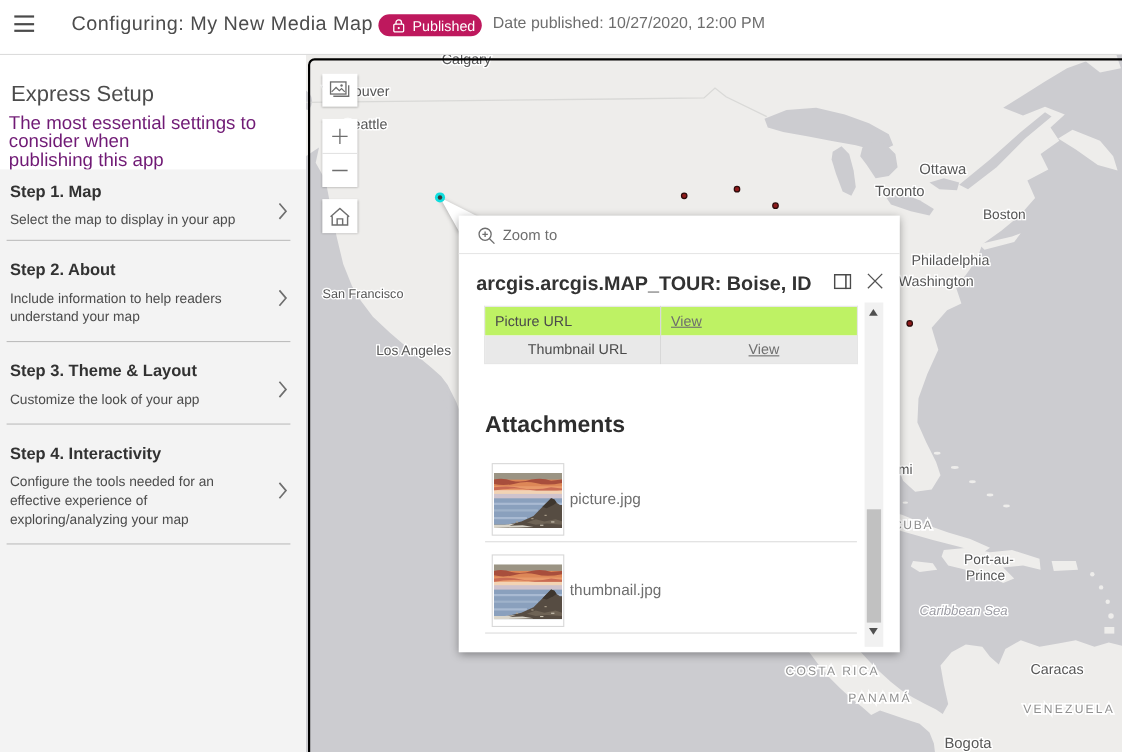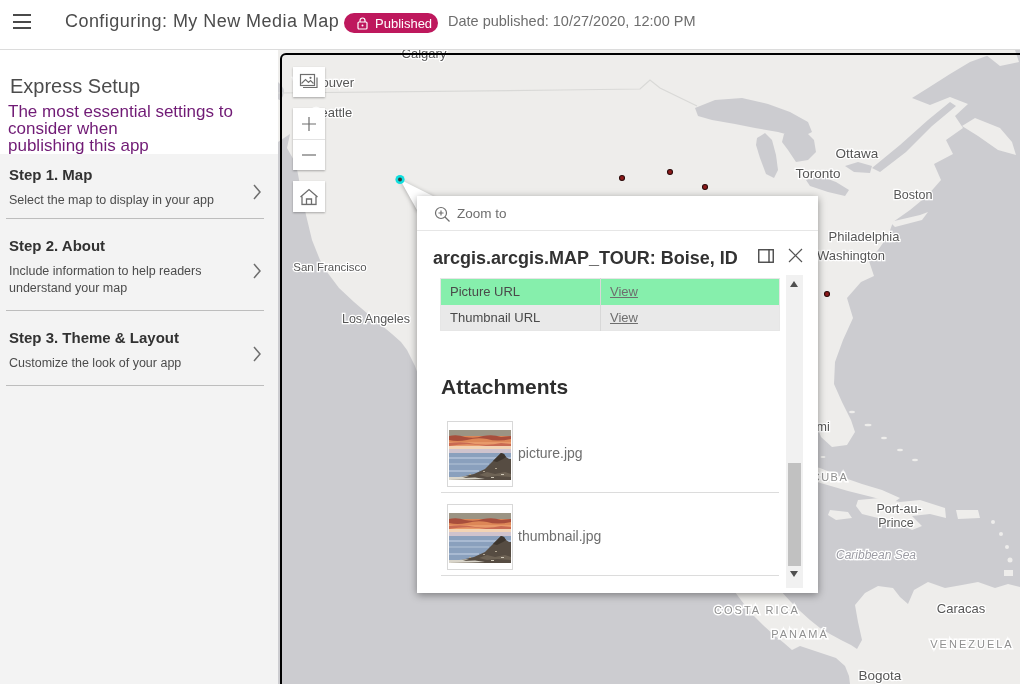--- a/index.html
+++ b/index.html
@@ -44,22 +44,22 @@
 #zoomrow { position:absolute; left:0; top:0; width:100%; height:35px; border-bottom:1px solid #e6e6e6; }
 #zoomrow svg { position:absolute; left:17px; top:10px; }
 #zoomrow span { position:absolute; left:40px; top:10px; font-size:13.5px; color:#6e6e6e; }
 #ptitle { position:absolute; left:16px; top:52px; font-size:18px; font-weight:bold; color:#323232; }
 #dockicon { position:absolute; left:341px; top:53px; }
 #closeicon { position:absolute; left:371px; top:52px; }
 #pbody { position:absolute; left:0; top:79px; width:369px; height:318px; overflow:hidden; }
 table.attr { border-collapse:collapse; margin:3px 0 0 23px; width:340px;
   border:1px solid #e6e6e6; }
 table.attr td { font-size:13px; color:#4a4a4a; height:26px; padding:0 0 0 9px; }
-table.attr tr.odd  { background:#86efac; }
-table.attr tr.even { background:#e9e9e9; }
+table.attr tr.odd  { background:#bef264; }
+table.attr tr.even { background:#e9e9e9;text-align:center; }
 table.attr td.k { width:160px; border-right:1px solid #d8d8d8; }
 table.attr a { color:#6e6e6e; text-decoration:underline; }
 #attach-h { margin:44px 0 0 24px; font-size:21px; font-weight:bold; color:#2e2e2e; }
 .att { position:relative; margin-left:24px; width:338px; height:83px; border-bottom:1px solid #dcdcdc; }
 .att .thumb { position:absolute; left:6px; top:11px; width:66px; height:66px;
   border:1px solid #d8d8d8; background:#fff; }
 .att .thumb svg { position:absolute; left:1px; top:8px; filter:blur(0.4px); }
 .att .fname { position:absolute; left:77px; top:35px; font-size:14px; color:#6e6e6e; }
 
 #sbar { position:absolute; left:369px; top:79px; width:17px; height:313px; background:#f1f1f1; }
@@ -318,14 +318,21 @@
           <path d="M1,1 L7,8 L1,15" fill="none" stroke="#6e6e6e" stroke-width="1.5"></path>
         </svg>
   </div>
   <div class="step">
     <div class="t">Step 3. Theme &amp; Layout</div>
     <div class="d">Customize the look of your app</div>
     <svg width="8" height="16" viewBox="0 0 8 16">
           <path d="M1,1 L7,8 L1,15" fill="none" stroke="#6e6e6e" stroke-width="1.5"></path>
         </svg>
   </div>
+  <div class="step">
+    <div class="t">Step 4. Interactivity</div>
+    <div class="d">Configure the tools needed for an<br>effective experience of<br>exploring/analyzing your map</div>
+    <svg width="8" height="16" viewBox="0 0 8 16">
+          <path d="M1,1 L7,8 L1,15" fill="none" stroke="#6e6e6e" stroke-width="1.5"></path>
+        </svg>
+  </div>
   </div>
 </div>
 
 </body></html>

